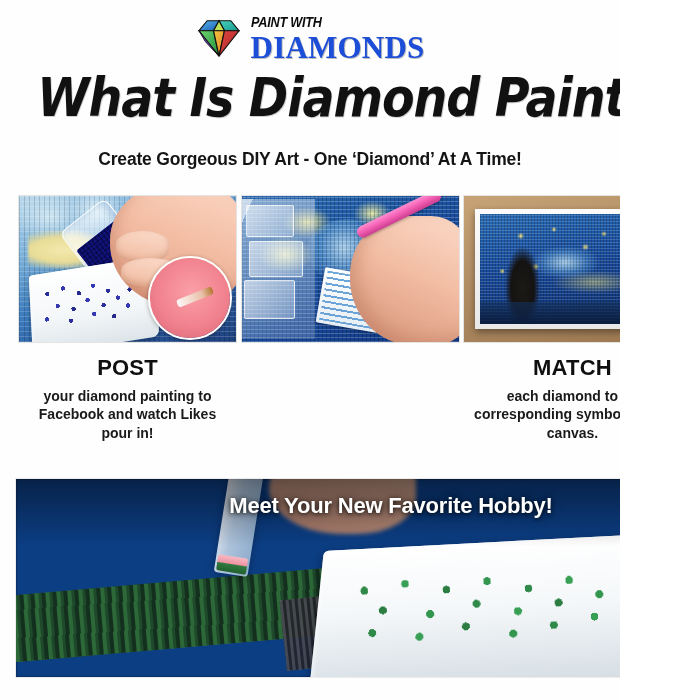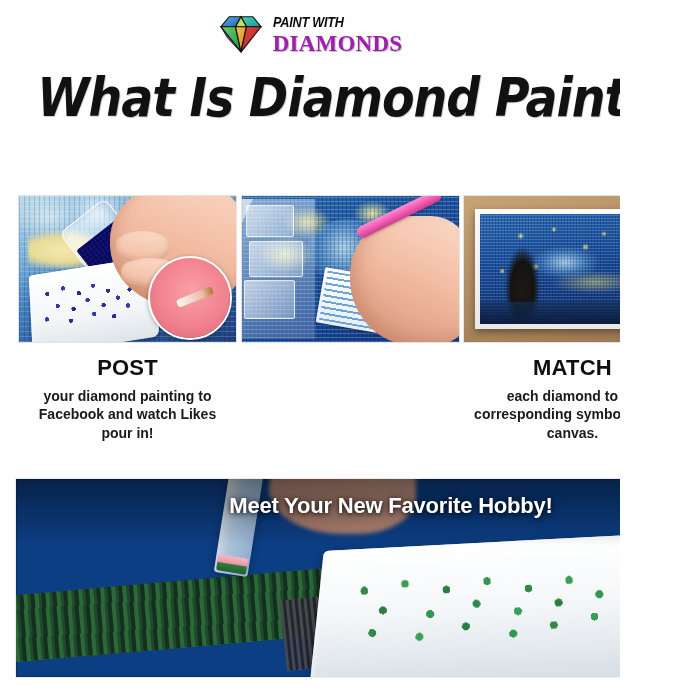--- a/index.html
+++ b/index.html
@@ -41,23 +41,23 @@
     font-size: 15.5px;
     letter-spacing: -0.3px;
     transform: scaleX(0.82);
     transform-origin: left center;
     color: #0d0d0d;
     margin-bottom: 2px;
   }
   #logo-diamonds {
     font-family: "Liberation Serif", serif;
     font-weight: bold;
-    font-size: 23px;
+    font-size: 31px;
     letter-spacing: 0.2px;
-    color: #a21caf;
+    color: #1d4ed8;
     text-shadow: 1px 1px 0 rgba(0,0,0,.25);
   }
 
   
   #main-title {
     position: absolute;
     top: 70px; left: 0; right: 0;
     text-align: center;
     font-family: "DejaVu Sans", sans-serif;
     font-weight: bold;
@@ -497,20 +497,21 @@
       <polygon points="62,28 94,28 50,84" fill="url(#gfacetD)" stroke="#111" stroke-width="2.5"></polygon>
       <polygon points="6,28 20,52 50,84" fill="url(#gfacetE)" stroke="#111" stroke-width="2"></polygon>
     </svg>
     <div id="logo-wordmark">
       <div id="logo-paint-with">PAINT WITH</div>
       <div id="logo-diamonds">DIAMONDS</div>
     </div>
   </div>
 
   <div id="main-title">What Is Diamond Painting?</div>
+  <div id="subtitle">Create Gorgeous DIY Art - One ‘Diamond’ At A Time!</div>
 
   <div id="photo-row">
 
     <div class="photo-card">
       <div class="p1-bg"></div>
       <div class="p1-mosaic"></div>
       <div class="p1-yellowblob"></div>
       <div class="p1-bottle">
         <div class="p1-bottle-fill"></div>
       </div>

